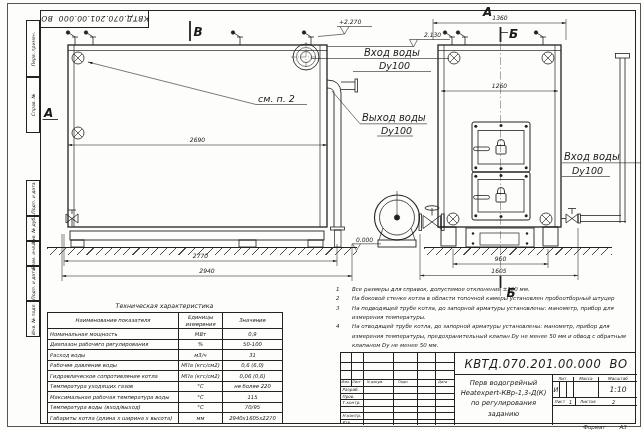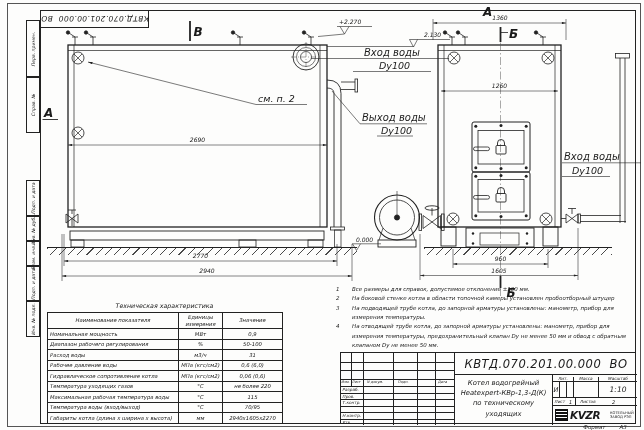--- a/index.html
+++ b/index.html
@@ -427,23 +427,23 @@
       <div class="cell tb-txt" style="left:1.5px;top:41.5px;">Пров.</div>
       <div class="cell tb-txt" style="left:1.5px;top:48px;">Т.контр.</div>
       <div class="cell tb-txt" style="left:1.5px;top:54.5px;"></div>
       <div class="cell tb-txt" style="left:1.5px;top:61px;">Н.контр.</div>
       <div class="cell tb-txt" style="left:1.5px;top:67.5px;">Утв.</div>
     </div>
 
     <div class="cell docnum">КВТД.070.201.00.000  ВО</div>
 
     <div class="cell product">
-      <div>Котел водогрейный</div>
+      <div>Перв водогрейный</div>
       <div>Heatexpert-КВр-1,3-Д(К)</div>
-      <div>по техническому уходящих</div>
+      <div>по регулирования заданию</div>
     </div>
 
     <div class="cell" style="left:212px;top:22px;width:84px;height:50px;">
       <div class="cell bb" style="left:0;top:0;width:84px;height:7px;">
         <div class="cell br tb-txt" style="left:0;top:1.5px;width:21px;text-align:center;height:5.5px;">Лит.</div>
         <div class="cell br tb-txt" style="left:21px;top:1.5px;width:25px;text-align:center;height:5.5px;">Масса</div>
         <div class="cell tb-txt" style="left:46px;top:1.5px;width:38px;text-align:center;">Масштаб</div>
       </div>
       <div class="cell bb" style="left:0;top:7px;width:84px;height:16px;">
         <div class="cell br" style="left:0;top:0;width:7px;height:16px;font-size:6.5px;font-style:italic;text-align:center;line-height:16px;">И</div>
@@ -455,28 +455,20 @@
       <div class="cell bb" style="left:0;top:23px;width:84px;height:7.5px;">
         <div class="cell br" style="left:0;top:0;width:23px;height:7.5px;">
           <span class="tb-txt" style="position:absolute;left:1.5px;top:2px;">Лист</span>
           <span style="position:absolute;left:16px;top:1px;font-size:5px;font-style:italic;">1</span>
         </div>
         <div class="cell" style="left:23px;top:0;width:61px;height:7.5px;">
           <span class="tb-txt" style="position:absolute;left:4px;top:2px;">Листов</span>
           <span style="position:absolute;left:36px;top:1px;font-size:5px;font-style:italic;">2</span>
         </div>
       </div>
-      <div class="cell" style="left:0;top:30.5px;width:84px;height:19.5px;">
-        <div class="cell brandmark" style="left:2px;top:3.5px;width:13px;height:12px;"></div>
-        <span style="position:absolute;left:17px;top:3px;font-size:10.5px;font-weight:bold;font-style:italic;letter-spacing:-0.5px;">KVZR</span>
-        <div style="position:absolute;left:57px;top:5px;font-size:3.6px;line-height:1.3;">
-          <div>КОТЕЛЬНЫЙ</div>
-          <div>ЗАВОД РЭП</div>
-        </div>
-      </div>
     </div>
   </div>
 
   <div class="abs fmt">
     <span>Формат</span>
     <span>А3</span>
   </div>
 
 </div>
 

